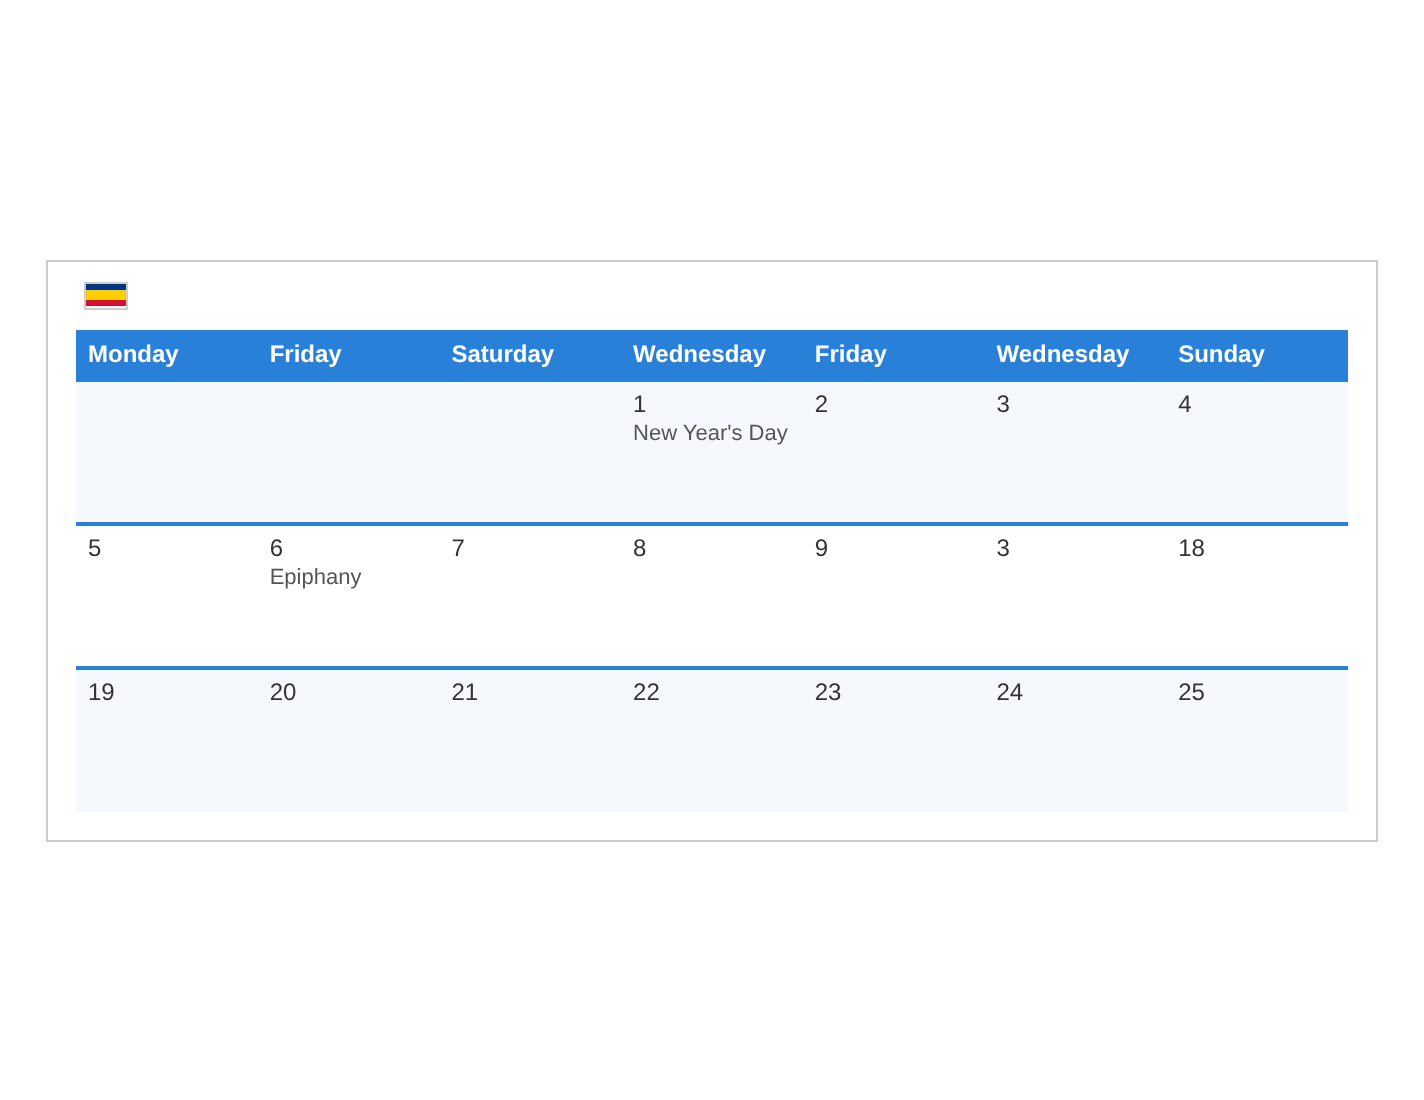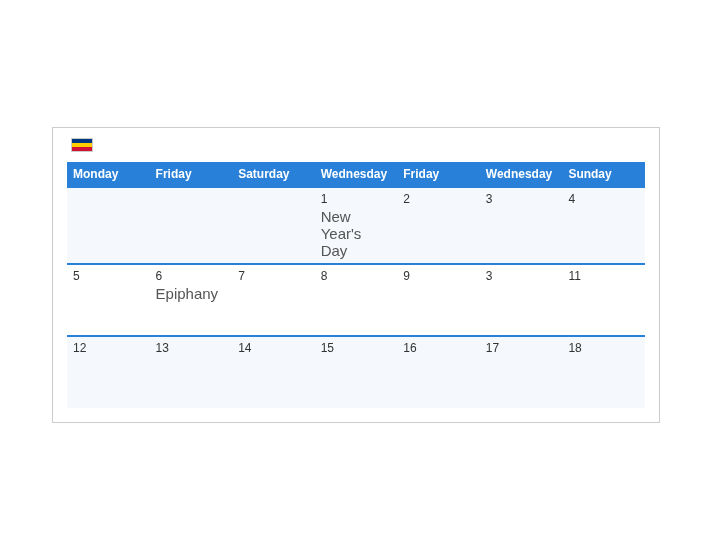--- a/index.html
+++ b/index.html
@@ -6,21 +6,21 @@
     body {
       font-family: Arial, sans-serif;
       background: #fff;
       width: 712px;
       height: 550px;
       display: flex;
       align-items: center;
       justify-content: center;
     }
     .calendar-container {
-      width: 608px;
+      width: 666px;
       background: #fff;
       border: 1px solid #ccc;
       padding: 10px 14px 14px 14px;
     }
     .calendar-header {
       display: flex;
       align-items: center;
       justify-content: space-between;
       margin-bottom: 10px;
     }
@@ -109,21 +109,21 @@
     .calendar-grid tr:nth-child(even) td {
       background: #fff;
     }
     .day-num {
       font-size: 12px;
       font-weight: normal;
       color: #333;
       display: block;
     }
     .holiday {
-      font-size: 15px;
+      font-size: 11px;
       color: #555;
       display: block;
       margin-top: 2px;
     }
     .empty-cell {
       background: #f5f8fc;
     }
   </style>
 </head>
 <body>
@@ -190,41 +190,41 @@
           <td>
             <span class="day-num">8</span>
           </td>
           <td>
             <span class="day-num">9</span>
           </td>
           <td>
             <span class="day-num">3</span>
           </td>
           <td>
-            <span class="day-num">11</span>
+            <span class="day-num">18</span>
           </td>
         </tr>
         <tr>
           <td>
-            <span class="day-num">12</span>
-          </td>
-          <td>
-            <span class="day-num">13</span>
-          </td>
-          <td>
-            <span class="day-num">14</span>
-          </td>
-          <td>
-            <span class="day-num">15</span>
-          </td>
-          <td>
-            <span class="day-num">16</span>
-          </td>
-          <td>
-            <span class="day-num">17</span>
-          </td>
-          <td>
-            <span class="day-num">18</span>
+            <span class="day-num">19</span>
+          </td>
+          <td>
+            <span class="day-num">20</span>
+          </td>
+          <td>
+            <span class="day-num">21</span>
+          </td>
+          <td>
+            <span class="day-num">22</span>
+          </td>
+          <td>
+            <span class="day-num">23</span>
+          </td>
+          <td>
+            <span class="day-num">24</span>
+          </td>
+          <td>
+            <span class="day-num">25</span>
           </td>
         </tr>
       </tbody>
   </table>
 </div>
 
 </body></html>

